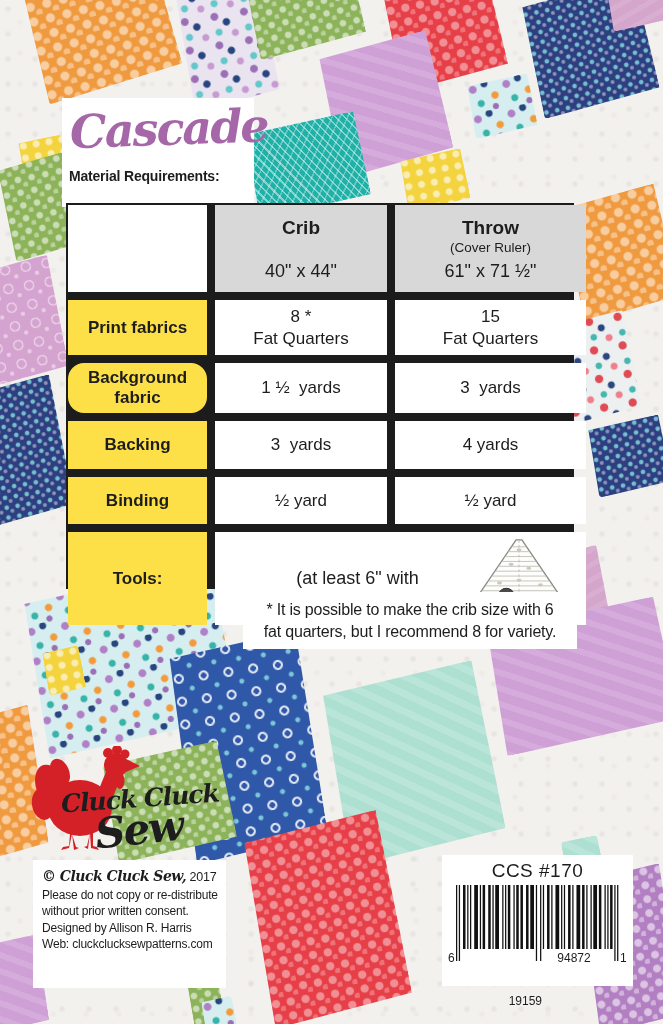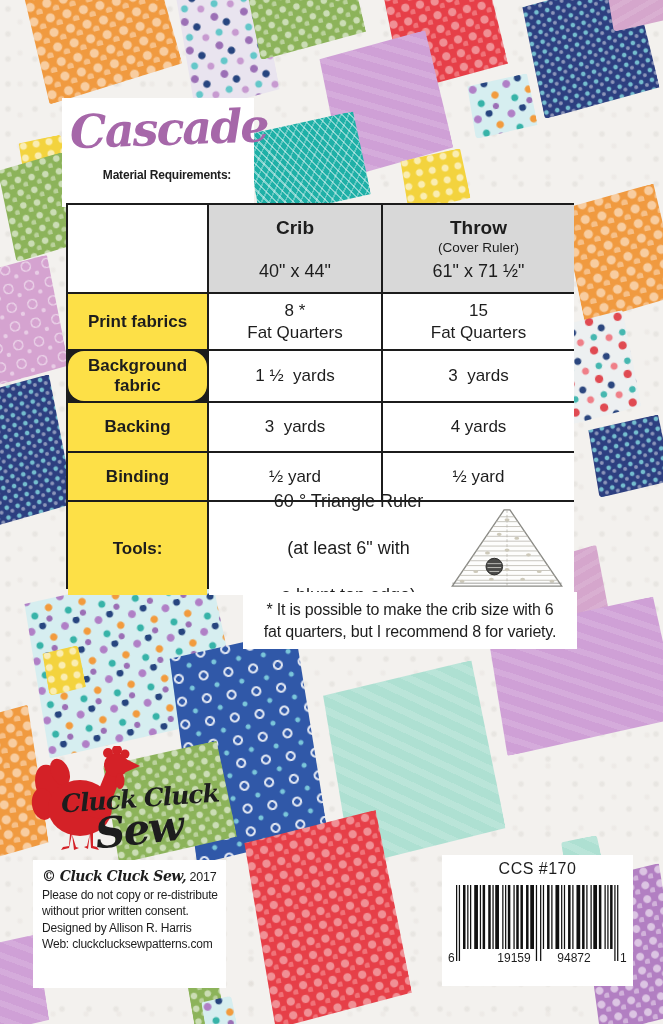--- a/index.html
+++ b/index.html
@@ -73,27 +73,27 @@
       radial-gradient(circle at 9px 9px, rgba(48,88,168,0) 2.6px, rgba(255,255,255,.85) 3.1px 4.6px, rgba(0,0,0,0) 5.4px),
       radial-gradient(circle at 21px 20px, rgba(140,225,230,.8) 2px, rgba(0,0,0,0) 3px);
       background-size:25px 23px;}
 
   
   .card{position:absolute;background:#fff;}
   #title-card{left:62px;top:98px;width:192px;height:109px;padding:0;}
   #title{font-family:"DejaVu Serif", serif;font-style:italic;font-weight:bold;
          font-size:46px;color:#a667a9;line-height:1;margin:8px 0 0 8px;
          transform:rotate(-2deg);letter-spacing:-2px;}
-  #section-label{font-size:12px;font-weight:bold;margin:16px 0 0 18px;letter-spacing:-0.2px;text-align:center;}
+  #section-label{font-size:14px;font-weight:bold;margin:16px 0 0 7px;letter-spacing:-0.2px;}
 
   
   #req-table{position:absolute;left:66px;top:203px;width:504px;height:382px;
      display:grid;grid-template-columns:139px 172px 191px;
      grid-template-rows:87px 55px 50px 48px 47px 93px;
-     background:#1c1c1c;border:2.5px solid #1c1c1c;gap:2px;}
+     background:#1c1c1c;border:2.5px solid #1c1c1c;gap:8px;}
   .cell{background:#fff;display:flex;flex-direction:column;align-items:center;
         justify-content:center;text-align:center;font-size:17px;white-space:pre-wrap;}
   .cell.gray{background:#d8d8d8;}
   .cell.teal{background:#fde047;font-weight:bold;line-height:1.15;}
   .hdr{justify-content:flex-start;padding-top:13px;padding-bottom:10px;}
   .hdr .hname{font-weight:bold;font-size:19px;line-height:1.05;}
   .hdr .hsub{font-size:13.5px;margin-top:2px;}
   .hdr .hsize{margin-top:auto;font-size:18px;}
   .two-line{line-height:1.25;}
   .tools-val{flex-direction:row;gap:4px;padding:0 6px;}
@@ -115,25 +115,25 @@
   
   #credits-card{left:33px;top:860px;width:193px;height:128px;padding:7px 0 0 9px;
       font-size:12px;line-height:1.36;letter-spacing:-0.2px;box-sizing:border-box;}
   #credits-card .cr-line{white-space:nowrap;}
   #copyright-line{font-size:12.5px;margin-bottom:1px;}
   #copyright-line .script{font-size:14px;letter-spacing:-0.5px;}
   #email-line{margin-top:4px;}
 
   
   #barcode-card{left:442px;top:855px;width:191px;height:131px;box-sizing:border-box;}
-  #barcode-sku{text-align:center;font-size:16px;margin-top:5px;letter-spacing:0.5px;}
+  #barcode-sku{text-align:center;font-size:19px;margin-top:5px;letter-spacing:0.5px;}
   #barcode-svg{position:absolute;left:14px;top:30px;}
   .bc-digit{position:absolute;font-size:12px;top:96px;}
   #bcd-0{left:6px;}
-  #bcd-1{left:44px;width:56px;text-align:center;}
+  #bcd-1{left:44px;width:56px;text-align:right;margin-top:43px;}
   #bcd-2{left:104px;width:56px;text-align:center;}
   #bcd-3{left:178px;}
 </style>
 </head>
 <body>
 
 <div id="page">
 
   <div id="quilt">
       <div class="patch p-orange" style="left: 30px; top: -45px; width: 140px; height: 135px; transform: rotate(-14deg);"></div>
@@ -204,21 +204,21 @@
     <div class="cell">3  yards</div>
     <div class="cell">4 yards</div>
 
     <div class="cell teal">Binding</div>
     <div class="cell">½ yard</div>
     <div class="cell">½ yard</div>
 
     <div class="cell teal">Tools:</div>
     <div class="cell tools-val" style="grid-column:2 / span 2;">
       <div class="tools-text">
-        <span>60 ° Triangle Ruler</span><br>
+        <br>
         <span>(at least 6" with</span><br>
         <span>a blunt top edge)</span>
       </div>
       <div class="ruler-wrap">
         <svg width="118" height="84" viewBox="0 0 120 86">
           <defs>
               <clipPath id="triclip">
                 <polygon points="57,3 63,3 116,81 4,81"></polygon>
               </clipPath>
             </defs>

